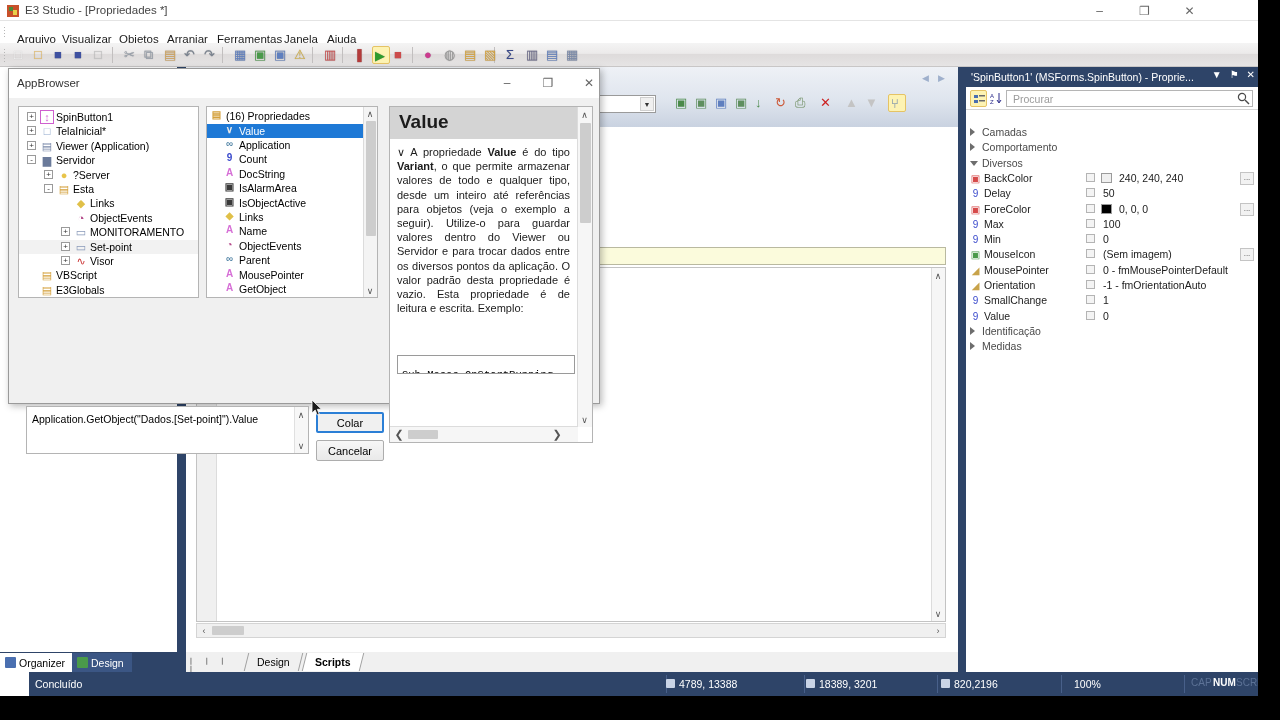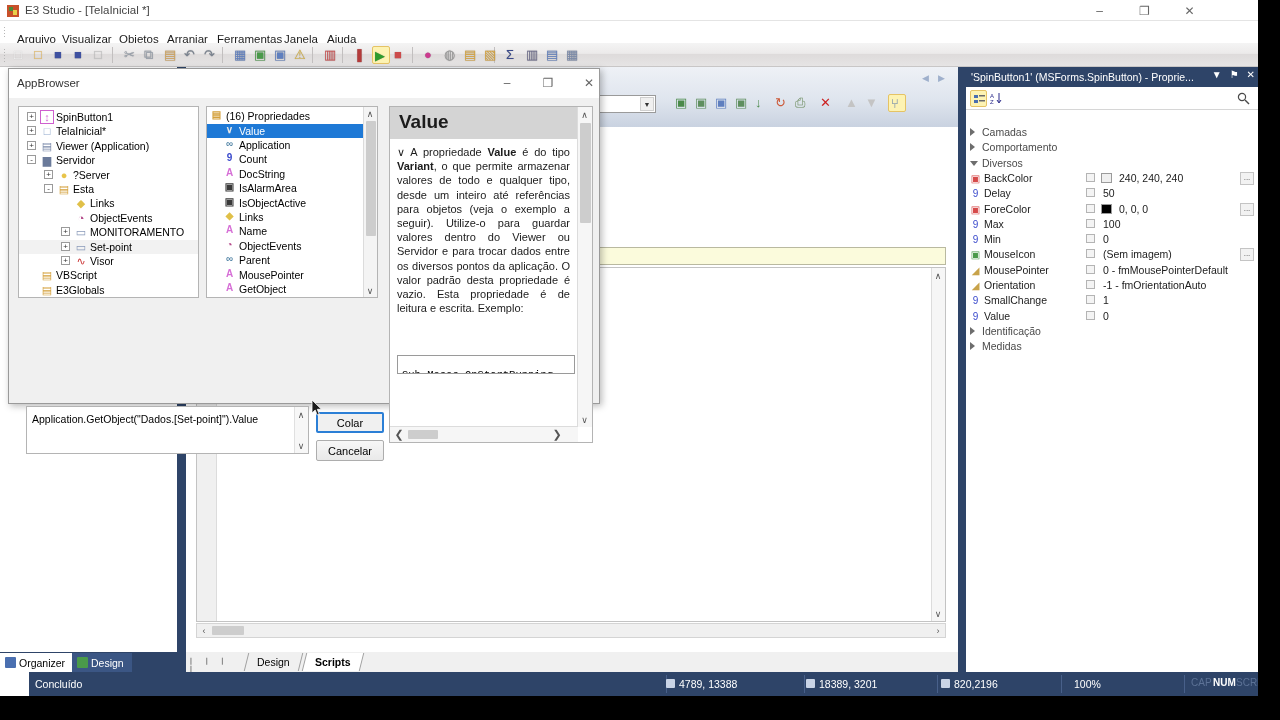--- a/index.html
+++ b/index.html
@@ -332,21 +332,21 @@
 <div id="app">
 
   <div class="titlebar">
     <div class="tbicon">
       <svg width="14" height="14" viewBox="0 0 14 14">
         <rect x="1" y="1" width="12" height="12" fill="#c8502a"></rect>
         <rect x="3" y="3" width="4" height="4" fill="#4a8a3a"></rect>
         <rect x="7" y="6" width="4" height="5" fill="#e8d04a"></rect>
       </svg>
     </div>
-    <div class="tbtitle">E3 Studio - [TelaInicial *]</div>
+    <div class="tbtitle">E3 Studio - [Propriedades *]</div>
     <div class="wbtn min">–</div>
     <div class="wbtn max">❐</div>
     <div class="wbtn close">✕</div>
   </div>
 
   <div class="menubar">
     <div class="grip"></div>
     <div id="menu-holder">
         <div class="menuitem" style="left: 10px;">Arquivo</div>
         <div class="menuitem" style="left: 55px;">Visualizar</div>
@@ -549,20 +549,21 @@
             <rect x="7" y="8" width="6" height="1.5" fill="#6a6a6a"></rect>
           </svg>
         </div>
         <div class="sbtn" style="left:22px;">
           <svg width="15" height="15" viewBox="0 0 15 15" style="margin:1px">
             <text x="1" y="7" font-size="6" fill="#2a2a8a" font-family="Liberation Sans">A</text>
             <text x="1" y="13" font-size="6" fill="#2a2a8a" font-family="Liberation Sans">Z</text>
             <path d="M10 2 L10 11 M8 9 L10 12 L12 9" stroke="#2a2a8a" fill="none" stroke-width="1"></path>
           </svg>
         </div>
+        <div class="searchbox">Procurar</div>
         <div style="position:absolute; right:8px; top:5px;">
           <svg width="13" height="13" viewBox="0 0 13 13">
             <circle cx="5" cy="5" r="3.6" stroke="#4a4a4a" fill="none" stroke-width="1.2"></circle>
             <line x1="8" y1="8" x2="12" y2="12" stroke="#4a4a4a" stroke-width="1.4"></line>
           </svg>
         </div>
       </div>
       <div id="proprows-holder">
           <div class="proprow cat" style="top: 58px; text-decoration: underline;">
             <span class="tri closed"></span>

